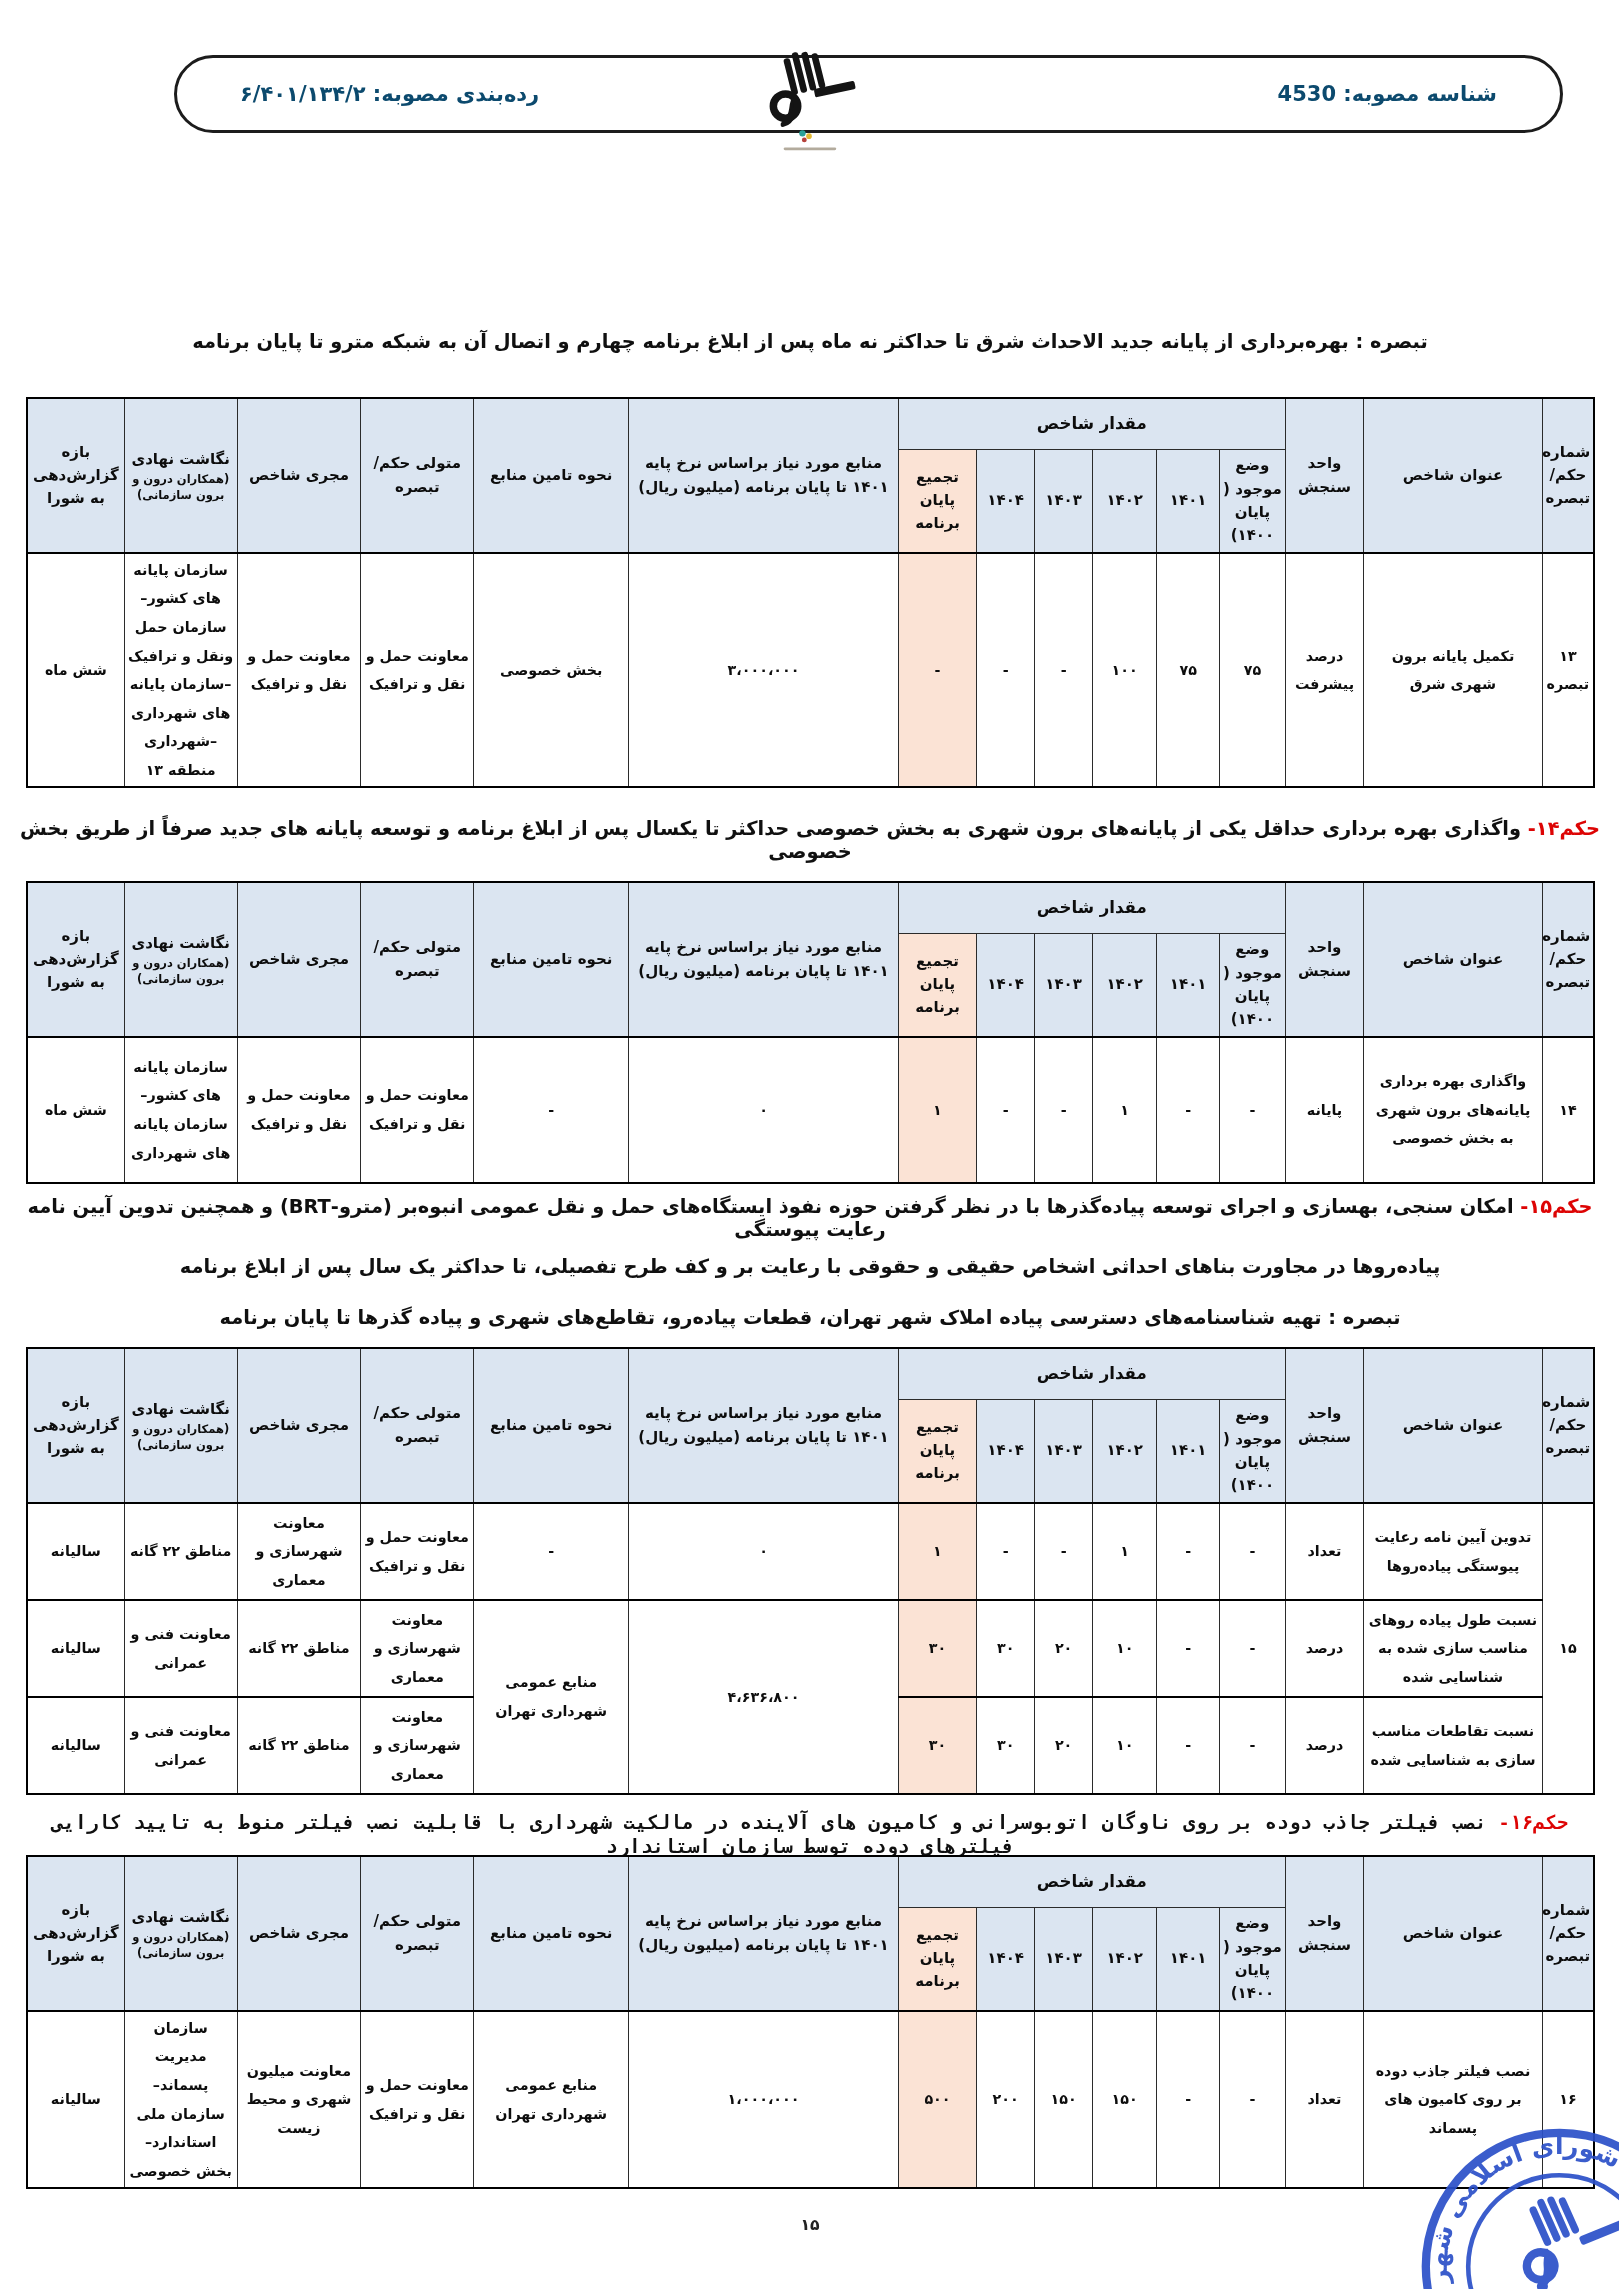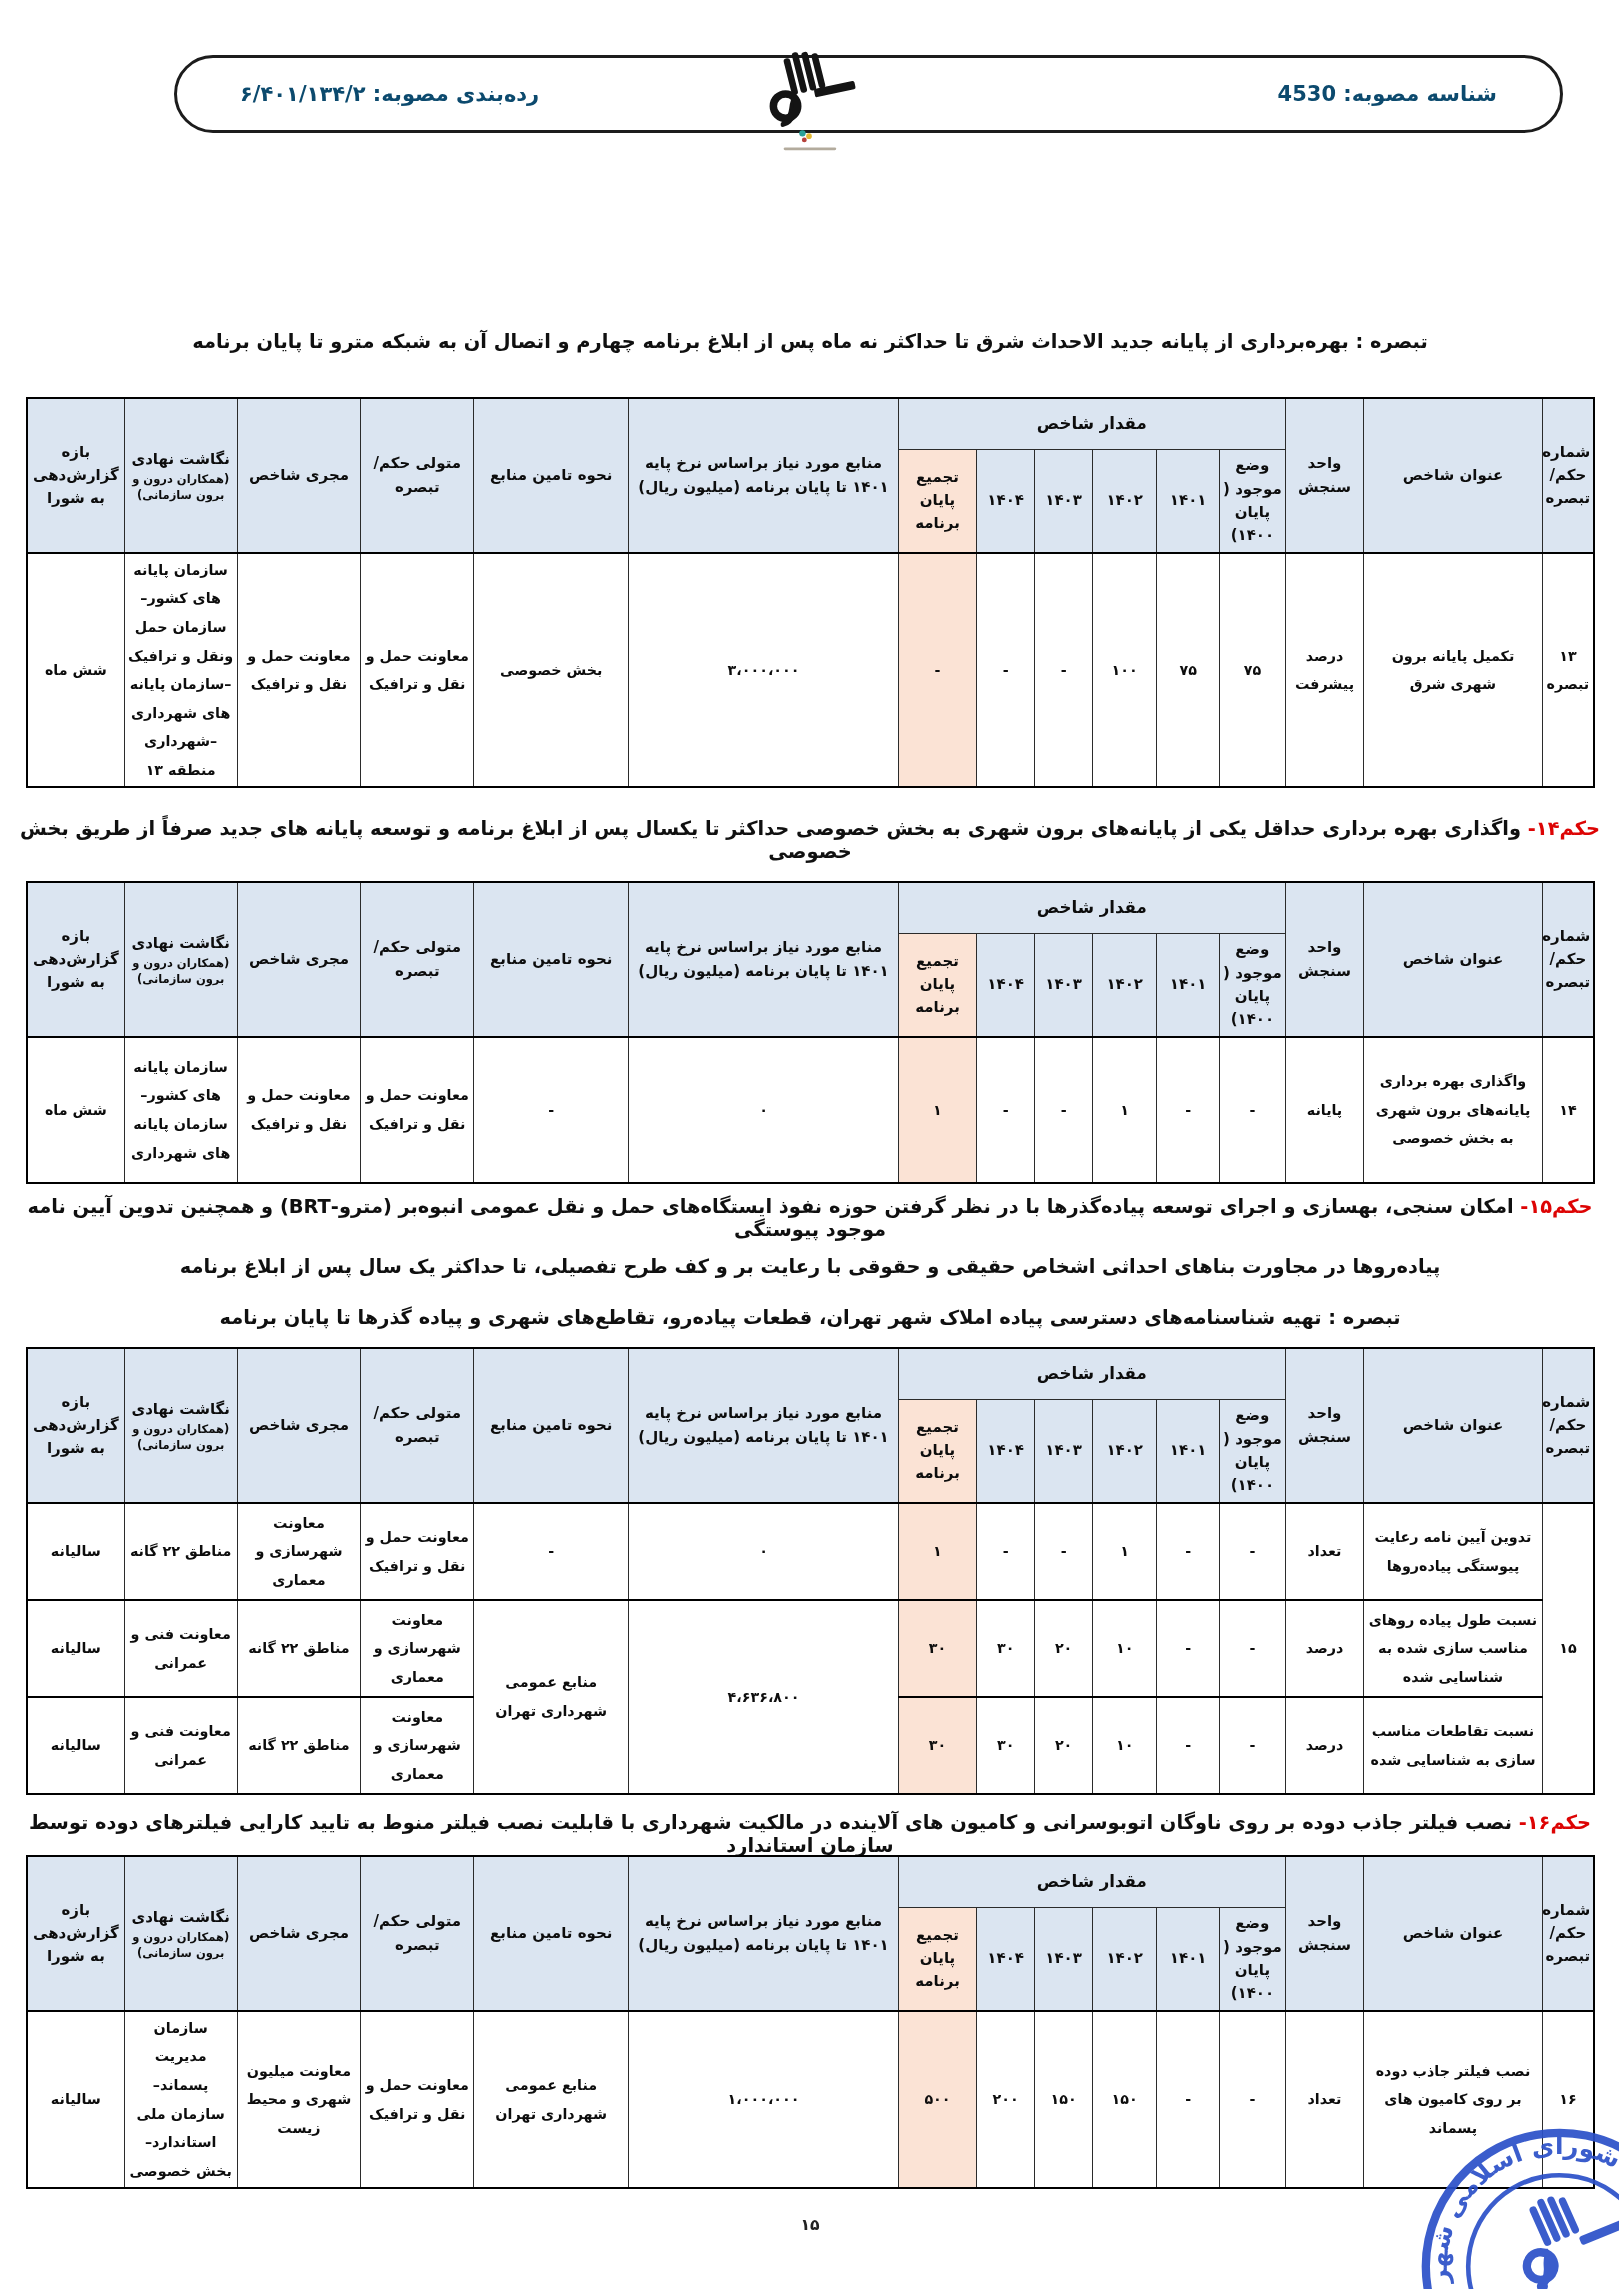--- a/index.html
+++ b/index.html
@@ -209,21 +209,21 @@
             <td>معاونت حمل و نقل و ترافیک</td>
             <td>سازمان پایانه های کشور– سازمان پایانه های شهرداری</td>
             <td>شش ماه</td>
           </tr>
         </tbody>
       </table>
     </div>
 
   <div class="para" style="top:1195px;">
     <span class="red">حکم۱۵-</span>
-    <span>امکان سنجی، بهسازی و اجرای توسعه پیاده‌گذرها با در نظر گرفتن حوزه نفوذ ایستگاه‌های حمل و نقل عمومی انبوه‌بر (مترو-BRT) و همچنین تدوین آیین نامه موجود پیوستگی</span>
+    <span>امکان سنجی، بهسازی و اجرای توسعه پیاده‌گذرها با در نظر گرفتن حوزه نفوذ ایستگاه‌های حمل و نقل عمومی انبوه‌بر (مترو-BRT) و همچنین تدوین آیین نامه رعایت پیوستگی</span>
   </div>
   <div class="para" style="top:1306px;">
     <span>تبصره : تهیه شناسنامه‌های دسترسی پیاده املاک شهر تهران، قطعات پیاده‌رو، تقاطع‌های شهری و پیاده گذرها تا پایان برنامه</span>
   </div>
   <div class="para" style="top:1255px;">
     <span>پیاده‌روها در مجاورت بناهای احداثی اشخاص حقیقی و حقوقی با رعایت بر و کف طرح تفصیلی، تا حداکثر یک سال پس از ابلاغ برنامه</span>
   </div>
 
   <div class="twrap t3">
       <table dir="rtl">
@@ -314,21 +314,21 @@
             <td class="peach">۳۰</td>
             <td>معاونت شهرسازی و معماری</td>
             <td>مناطق ۲۲ گانه</td>
             <td>معاونت فنی و عمرانی</td>
             <td>سالیانه</td>
           </tr>
         </tbody>
       </table>
     </div>
 
-  <div class="para" style="top:1811px;">
+  <div class="para" style="top:1811px;font-family:Liberation Mono, monospace;">
     <span class="red">حکم۱۶-</span>
     <span>نصب فیلتر جاذب دوده بر روی ناوگان اتوبوسرانی و کامیون های آلاینده  در مالکیت شهرداری با قابلیت نصب فیلتر  منوط به تایید کارایی فیلترهای دوده توسط سازمان استاندارد</span>
   </div>
 
   <div class="twrap t4">
       <table dir="rtl">
         <colgroup>
           <col style="width: 3.3%;">
           <col style="width: 11.4%;">
           <col style="width: 5%;">

